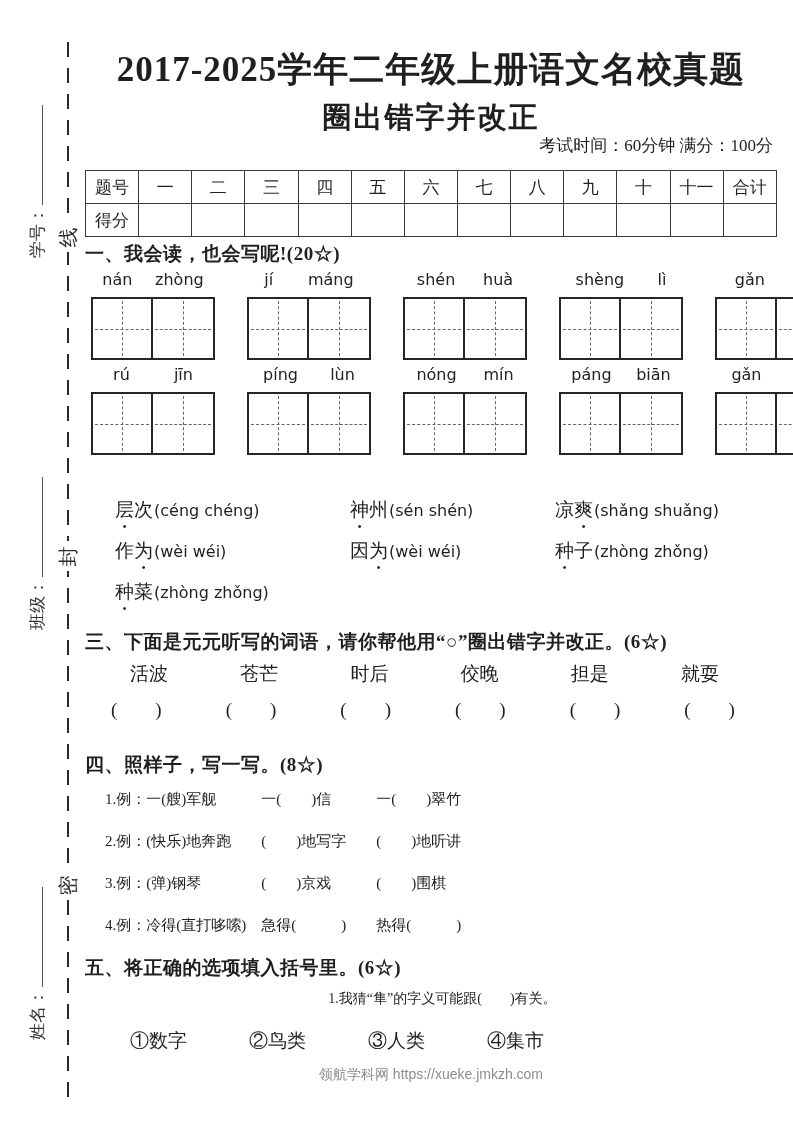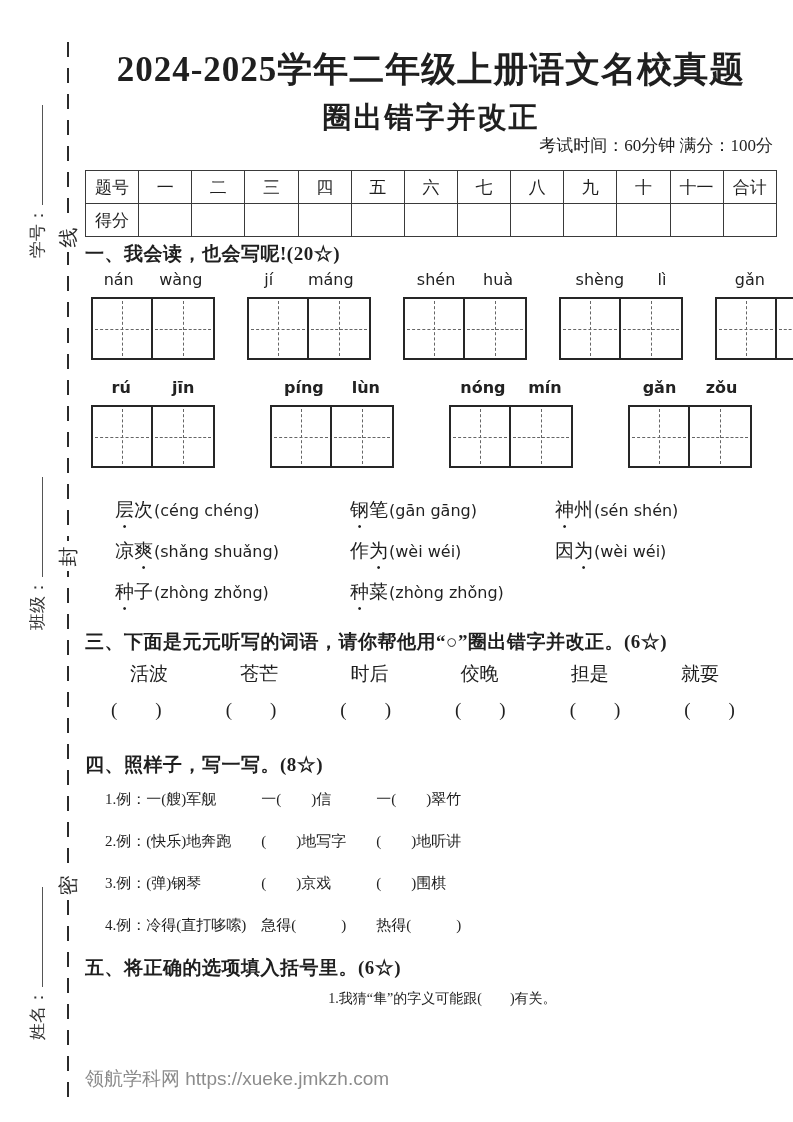--- a/index.html
+++ b/index.html
@@ -28,21 +28,21 @@
   .score { top:170px; }
   .score table { width:100%; border-collapse:collapse; table-layout:fixed;border-radius:13px; }
   .score th, .score td { border:1.6px solid var(--line); font-size:17px; font-weight:400;
                          text-align:center; height:33px; padding:0; }
 
   .shead { font-size:19px; font-weight:700; letter-spacing:0.5px; }
   .s1h { top:241px; }
 
   .s1b { top:270px; }
   .write-row { display:flex; justify-content:space-between; padding:0 25px 0 6px;gap:32px; }
-  .write-row + .write-row { margin-top:18px;font-weight:bold; }
+  .write-row + .write-row { margin-top:5px; }
   .write-group { width:124px; }
   .pinyin { display:flex; justify-content:space-around; font-family:"DejaVu Sans", sans-serif;
             font-size:16px; height:22px; margin-bottom:5px; color:#222; }
   .cells { display:flex; }
   .cell { width:62px; height:63px; border:2px solid #262626; position:relative; background:#fff; }
   .cell + .cell { border-left:none; }
   .cell::before { content:""; position:absolute; left:50%; top:2px; bottom:2px; border-left:1px dashed #666; }
   .cell::after  { content:""; position:absolute; top:50%; left:2px; right:2px; border-top:1px dashed #666; }
 
   .s2h { top:464px; }
@@ -60,21 +60,21 @@
          white-space:pre; }
 
   .s4h { top:752px; }
   .s4i { top:786px; font-size:15px; padding-left:20px; }
   .s4i > div { line-height:26px; margin-bottom:16px; white-space:pre-wrap; }
 
   .s5h { top:955px; }
   .s5q { top:990px; font-size:14px; padding-left:23px; white-space:pre-wrap;text-align:center; }
   .s5o { top:1028px; font-size:19px; display:flex; gap:62px; padding-left:45px; }
 
-  .footer { top:1066px; font-size:19px; color:var(--muted);
+  .footer { top:1066px; text-align:center; font-size:14px; color:var(--muted);
             font-family:"Liberation Sans", sans-serif; }
 </style>
 </head>
 <body>
 
 <div class="paper">
 
   <div class="rail"></div>
   <div class="seal-char" style="top:222px">
       <span>线</span>
@@ -83,21 +83,21 @@
       <span>封</span>
     </div>
   <div class="seal-char" style="top:870px">
       <span>密</span>
     </div>
 
   <div class="mlabel" style="top:258px"><span>学号：</span><span class="wline"></span></div>
   <div class="mlabel" style="top:630px"><span>班级：</span><span class="wline"></span></div>
   <div class="mlabel" style="top:1040px"><span>姓名：</span><span class="wline"></span></div>
 
-  <div class="blk t1">2024-2025学年二年级上册语文名校真题</div>
+  <div class="blk t1">2017-2025学年二年级上册语文名校真题</div>
   <div class="blk t2">圈出错字并改正</div>
   <div class="blk info">考试时间：60分钟  满分：100分</div>
 
   <div class="blk score">
     <table>
       <tbody>
           <tr>
             <th>题号</th>
             <td>一</td>
             <td>二</td>
@@ -130,21 +130,21 @@
         </tbody>
     </table>
   </div>
 
   <div class="blk shead s1h">一、我会读，也会写呢!(20☆)</div>
   <div class="blk s1b">
       <div class="write-row">
         <div class="write-group">
           <div class="pinyin">
             <span class="syl">nán</span>
-            <span class="syl">wàng</span>
+            <span class="syl">zhòng</span>
           </div>
           <div class="cells">
             <div class="cell"></div>
             <div class="cell"></div>
           </div>
         </div>
         <div class="write-group">
           <div class="pinyin">
             <span class="syl">jí</span>
             <span class="syl">máng</span>
@@ -211,34 +211,43 @@
             <span class="syl">nóng</span>
             <span class="syl">mín</span>
           </div>
           <div class="cells">
             <div class="cell"></div>
             <div class="cell"></div>
           </div>
         </div>
         <div class="write-group">
           <div class="pinyin">
+            <span class="syl">páng</span>
+            <span class="syl">biān</span>
+          </div>
+          <div class="cells">
+            <div class="cell"></div>
+            <div class="cell"></div>
+          </div>
+        </div>
+        <div class="write-group">
+          <div class="pinyin">
             <span class="syl">gǎn</span>
             <span class="syl">zǒu</span>
           </div>
           <div class="cells">
             <div class="cell"></div>
             <div class="cell"></div>
           </div>
         </div>
       </div>
     </div>
 
   <div class="blk s2g">
       <span class="s2-item"><span class="word"><span class="ch dot">层</span><span class="ch">次</span></span><span class="opts">(céng chéng)</span></span>
-      <span class="s2-item"><span class="word"><span class="ch dot">钢</span><span class="ch">笔</span></span><span class="opts">(gān gāng)</span></span>
       <span class="s2-item"><span class="word"><span class="ch dot">神</span><span class="ch">州</span></span><span class="opts">(sén shén)</span></span>
       <span class="s2-item"><span class="word"><span class="ch">凉</span><span class="ch dot">爽</span></span><span class="opts">(shǎng shuǎng)</span></span>
       <span class="s2-item"><span class="word"><span class="ch">作</span><span class="ch dot">为</span></span><span class="opts">(wèi wéi)</span></span>
       <span class="s2-item"><span class="word"><span class="ch">因</span><span class="ch dot">为</span></span><span class="opts">(wèi wéi)</span></span>
       <span class="s2-item"><span class="word"><span class="ch dot">种</span><span class="ch">子</span></span><span class="opts">(zhòng zhǒng)</span></span>
       <span class="s2-item"><span class="word"><span class="ch dot">种</span><span class="ch">菜</span></span><span class="opts">(zhòng zhǒng)</span></span>
     </div>
 
   <div class="blk shead s3h">三、下面是元元听写的词语，请你帮他用“○”圈出错字并改正。(6☆)</div>
   <div class="blk s3w">
@@ -254,15 +263,21 @@
   <div class="blk shead s4h">四、照样子，写一写。(8☆)</div>
   <div class="blk s4i">
       <div class="it">1.例：一(艘)军舰　　　一(　　)信　　　一(　　)翠竹</div>
       <div class="it">2.例：(快乐)地奔跑　　(　　)地写字　　(　　)地听讲</div>
       <div class="it">3.例：(弹)钢琴　　　　(　　)京戏　　　(　　)围棋</div>
       <div class="it">4.例：冷得(直打哆嗦)　急得(　　　)　　热得(　　　)</div>
     </div>
 
   <div class="blk shead s5h">五、将正确的选项填入括号里。(6☆)</div>
   <div class="blk s5q">1.我猜“隼”的字义可能跟(　　)有关。</div>
+  <div class="blk s5o">
+      <span class="opt">①数字</span>
+      <span class="opt">②鸟类</span>
+      <span class="opt">③人类</span>
+      <span class="opt">④集市</span>
+    </div>
 
   <div class="blk footer">领航学科网 https://xueke.jmkzh.com</div>
 </div>
 
 </body></html>

